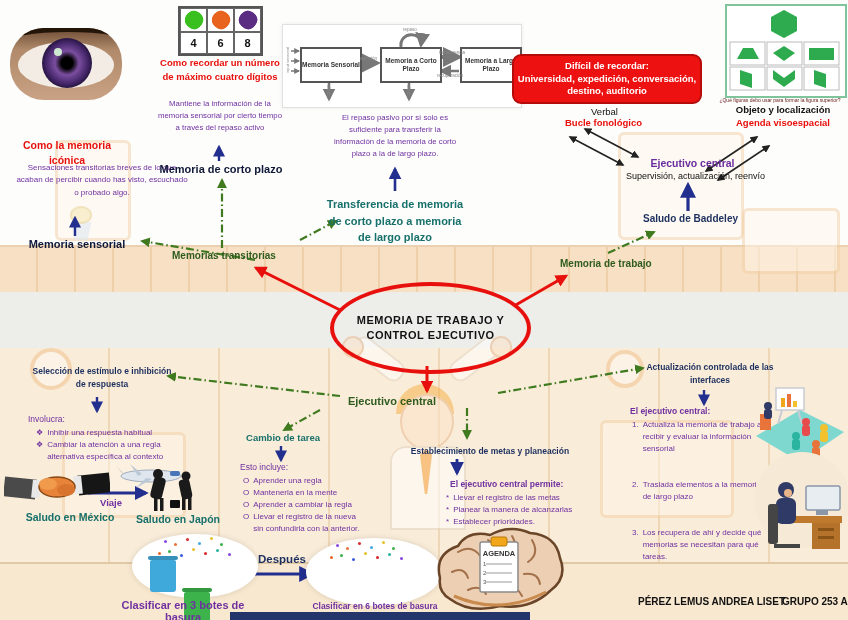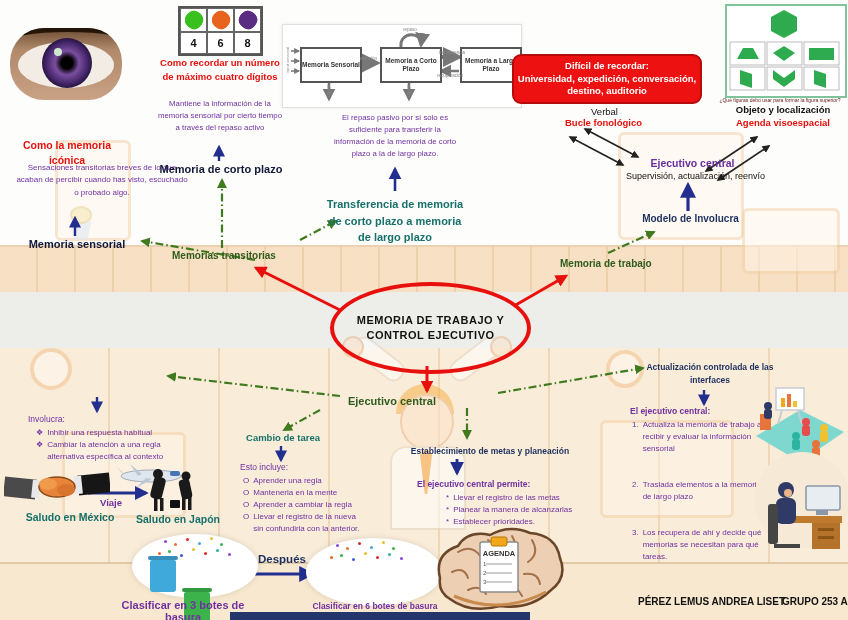--- a/index.html
+++ b/index.html
@@ -252,32 +252,33 @@
     </svg>
   </div>
   <div class="abs ctr" style="left:712px;top:97px;width:136px;font-size:5px;color:#6b2020;">¿Qué figuras debo usar para  formar  la figura superior?</div>
   <div class="abs black-b ctr" style="left:722px;top:104px;width:122px;font-size:9.5px;">Objeto y localización</div>
   <div class="abs red-b ctr" style="left:722px;top:117px;width:122px;font-size:9.5px;">Agenda visoespacial</div>
 
   <div class="abs ctr" style="left:552px;top:106px;width:105px;font-size:9.5px;color:#111;">Verbal</div>
   <div class="abs red-b ctr" style="left:546px;top:117px;width:115px;font-size:9.5px;">Bucle fonológico</div>
   <div class="abs ctr" style="left:630px;top:157px;width:125px;font-size:10.5px;font-weight:bold;color:#6a2d9e;">Ejecutivo central</div>
   <div class="abs ctr" style="left:608px;top:171px;width:175px;font-size:9px;color:#111;">Supervisión, actualización, reenvío</div>
-  <div class="abs navy-b ctr" style="left:628px;top:213px;width:125px;font-size:10px;">Modelo de Involucra</div>
+  <div class="abs navy-b ctr" style="left:628px;top:213px;width:125px;font-size:10px;">Saludo de Baddeley</div>
 
   <div class="abs purple ctr note" style="left:328px;top:112px;width:134px;font-size:7.8px;">El repaso pasivo por sí solo es suficiente para transferir la información de la memoria de corto plazo a la de largo plazo.</div>
   <div class="abs teal-b ctr" style="left:322px;top:196px;width:146px;font-size:11px;line-height:1.5;">Transferencia de memoria de corto plazo a memoria de largo plazo</div>
 
   <div class="abs green-b" style="left:172px;top:250px;font-size:10px;">Memorias transitorias</div>
   <div class="abs green-b" style="left:560px;top:258px;font-size:10px;text-align:center;">Memoria de trabajo</div>
   <div class="abs ellipse">
     <span>MEMORIA DE TRABAJO Y CONTROL EJECUTIVO</span>
   </div>
   <div class="abs green-b ctr" style="left:332px;top:395px;width:120px;font-size:11px;">Ejecutivo central</div>
 
+  <div class="abs navy-b ctr" style="left:32px;top:365px;width:140px;font-size:8.5px;line-height:1.5;">Selección de estímulo e inhibición de respuesta</div>
   <div class="abs purple" style="left:28px;top:414px;font-size:8.5px;">Involucra:</div>
   <ul class="abs plain purple" style="left:36px;top:427px;width:155px;font-size:8px;">
     <li class="li-row">
         <span class="mk">❖</span>
         <span>Inhibir una respuesta habitual</span>
       </li>
     <li class="li-row">
         <span class="mk">❖</span>
         <span>Cambiar la atención a una regla alternativa específica al contexto</span>
       </li>
@@ -331,21 +332,21 @@
         <span class="mk">O</span>
         <span>Aprender a cambiar la regla</span>
       </li>
     <li class="li-row">
         <span class="mk">O</span>
         <span>Llevar el registro de la nueva sin confundirla con la anterior.</span>
       </li>
   </ul>
 
   <div class="abs navy-b ctr" style="left:395px;top:446px;width:190px;font-size:8.5px;">Establecimiento de metas y planeación</div>
-  <div class="abs purple-b" style="left:417px;top:479px;font-size:8.5px;">El ejecutivo central permite:</div>
+  <div class="abs purple-b" style="left:450px;top:479px;font-size:8.5px;">El ejecutivo central permite:</div>
   <ul class="abs plain purple" style="left:446px;top:492px;width:165px;font-size:8px;">
     <li class="li-row">
         <span class="mk">*</span>
         <span>Llevar el registro de las metas</span>
       </li>
     <li class="li-row">
         <span class="mk">*</span>
         <span>Planear la manera de alcanzarlas</span>
       </li>
     <li class="li-row">

